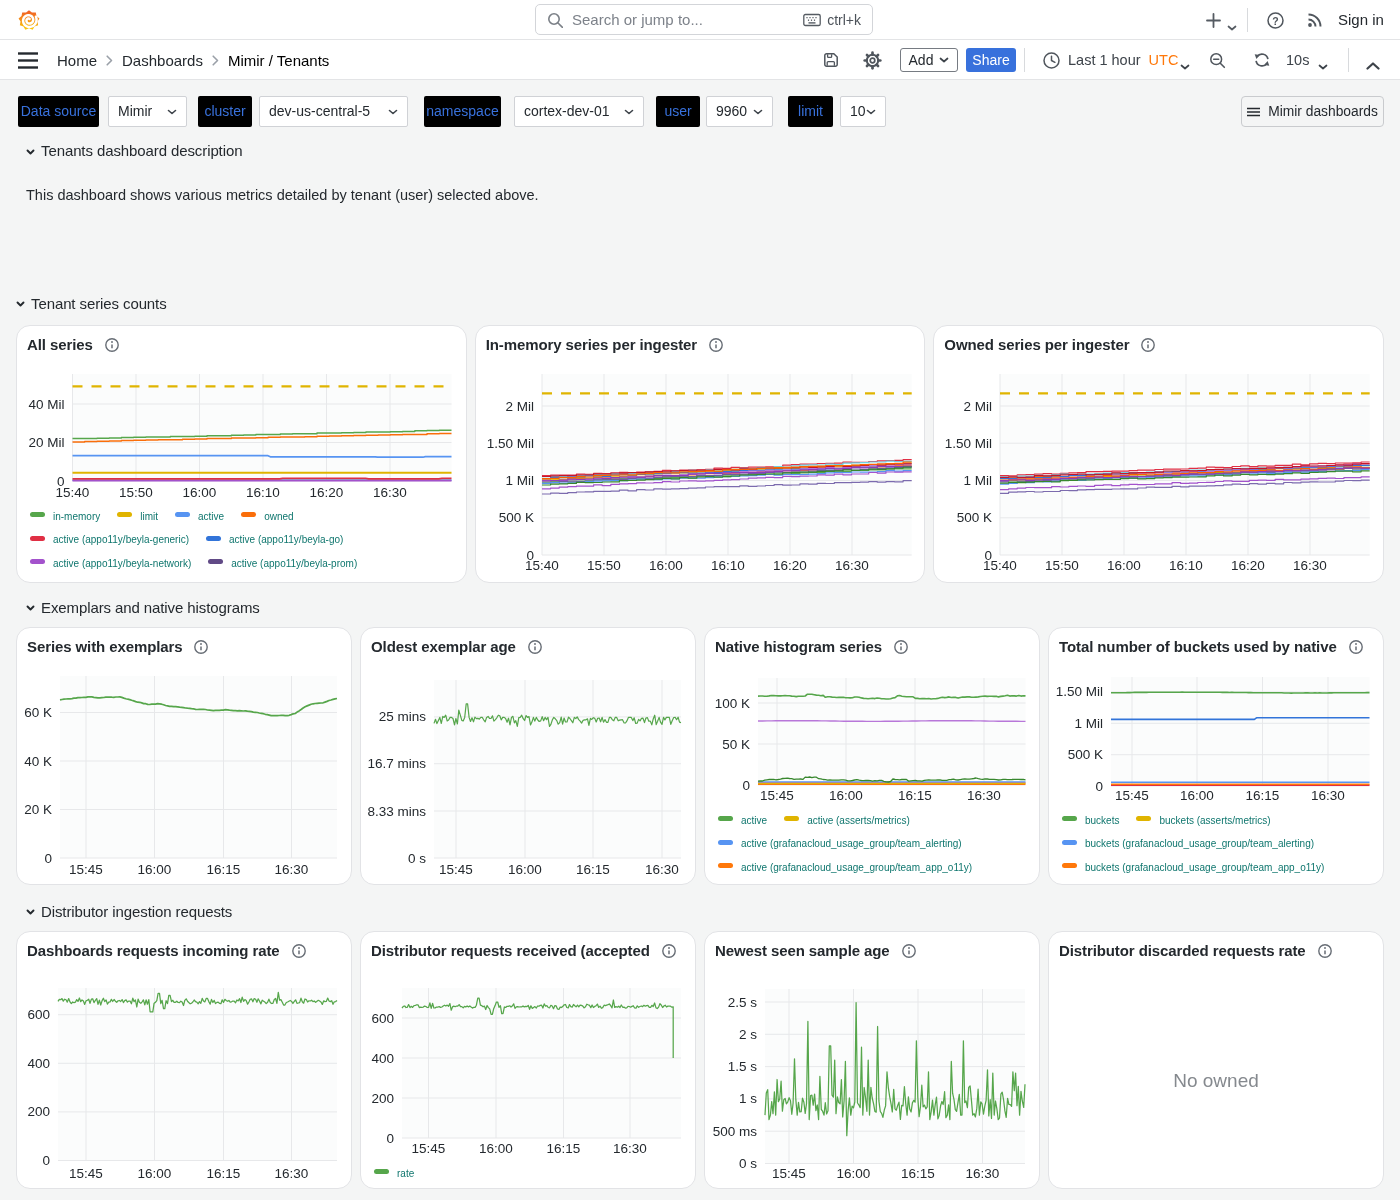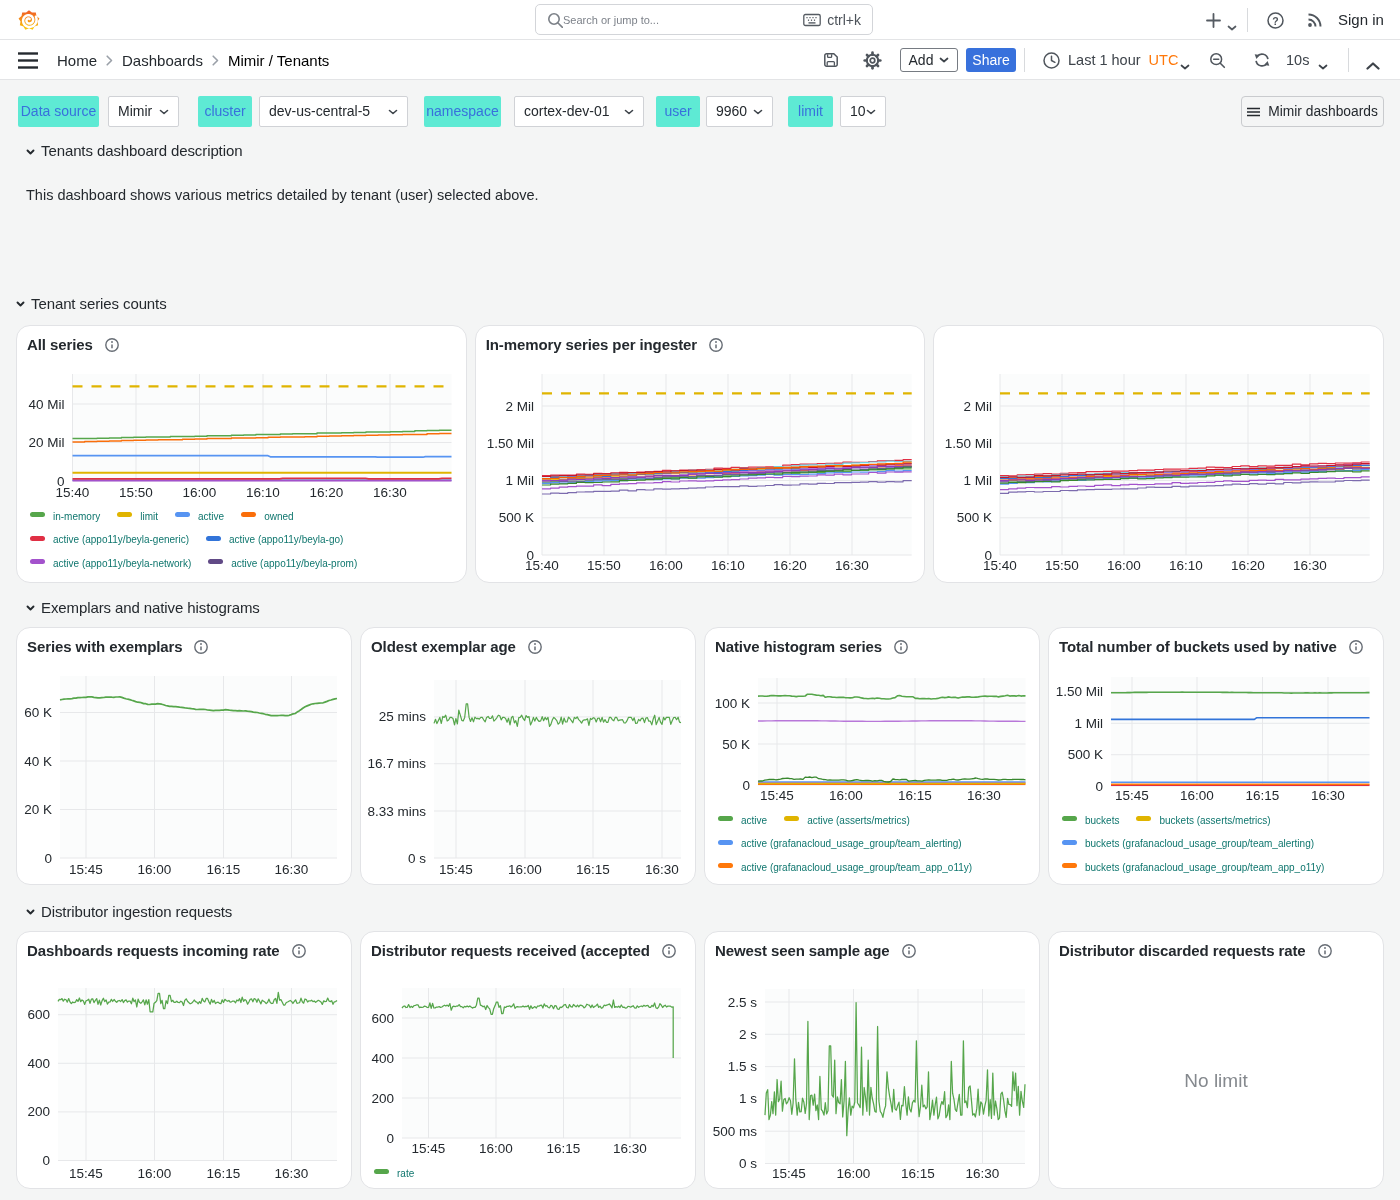--- a/index.html
+++ b/index.html
@@ -1,41 +1,41 @@
 <!DOCTYPE html>
 <html><head><meta charset="utf-8"><style>
 *{margin:0;padding:0;box-sizing:border-box}
 html,body{width:1400px;height:1200px}
 body{background:#f4f5f5;font-family:"Liberation Sans",sans-serif;color:#24292e;position:relative;overflow:hidden}
 .abs{position:absolute}
 .bar{position:absolute;left:0;width:1400px;background:#fff;border-bottom:1px solid #e3e4e6}
 .panel{position:absolute;background:#fff;border:1px solid #e2e3e6;border-radius:14px;overflow:hidden}
 .ptitle{position:absolute;left:10px;top:10px;right:6px;font-size:15px;font-weight:bold;letter-spacing:-0.1px;color:#24292e;display:flex;align-items:center;white-space:nowrap;overflow:hidden}
 .sect{font-size:15px;font-weight:normal;letter-spacing:-0.1px;color:#24292e;white-space:nowrap}
-.pill{top:0;height:31px;background:#5eead4;border-radius:2px;color:#3871dc;font-size:14px;line-height:31px;text-align:center}
+.pill{top:0;height:31px;background:#000000;border-radius:2px;color:#3871dc;font-size:14px;line-height:31px;text-align:center}
 .sel{top:0;height:31px;background:#fff;border:1px solid #d0d2d6;border-radius:2px;color:#24292e;font-size:14px;line-height:29px;display:flex;align-items:center;justify-content:space-between;padding:0 9px}
 .lgd{font-size:10px;color:#0f766e;white-space:nowrap}
 </style></head><body>
 <div class="bar" style="top:0;height:40px"></div>
 <div class="abs" style="left:18px;top:8px"><svg width="22" height="24" viewBox="0 0 22 24" style="">
       <defs>
         <linearGradient id="glg" x1="0" y1="0" x2="0" y2="1">
           <stop offset="0" stop-color="#F05A28"></stop>
           <stop offset="1" stop-color="#FBCA0A"></stop>
         </linearGradient>
       </defs>
       <polygon points="11.00,2.13 13.94,4.52 17.81,4.49 18.45,8.11 21.44,10.45 19.47,13.62 20.18,17.23 16.53,18.46 14.63,21.66 11.00,20.37 7.37,21.66 5.47,18.46 1.82,17.24 2.53,13.62 0.56,10.45 3.55,8.12 4.19,4.49 8.06,4.52" fill="url(#glg)"></polygon>
       <path d="M17.95 8.66 L18.41 10.13 L18.57 11.64 L18.42 13.14 L17.99 14.55 L17.29 15.83 L16.37 16.94 L15.26 17.82 L14.02 18.45 L12.70 18.83 L11.35 18.92 L10.03 18.76 L8.79 18.34 L7.68 17.69 L6.73 16.84 L5.98 15.84 L5.46 14.74 L5.17 13.57 L5.12 12.38 L5.31 11.24 L5.71 10.17 L6.30 9.22 L7.06 8.42 L7.95 7.81 L8.92 7.39 L9.93 7.18 L10.95 7.17 L11.92 7.37 L12.82 7.74 L13.61 8.28 L14.25 8.95 L14.74 9.71 L15.06 10.54 L15.21 11.40 L15.18 12.24 L14.98 13.05 L14.64 13.77 L14.17 14.40 L13.59 14.91 L12.95 15.28 L12.27 15.50 L11.57 15.58 L10.90 15.52 L10.27 15.33 L9.71 15.03 L9.23 14.63 L8.87 14.16 L8.61 13.65 L8.48 13.11 L8.45 12.58 L8.53 12.07 L8.71 11.61 L8.97 11.22 L9.29 10.90 L9.65 10.67 L10.03 10.52 L10.42 10.47 L10.78 10.49 L11.12 10.59 L11.41 10.75 L11.64 10.95" fill="none" stroke="#fff" stroke-width="2.5" stroke-linecap="round"></path>
     </svg></div>
 <div class="abs" style="left:535px;top:4px;width:338px;height:31px;border:1px solid #d3d5d9;border-radius:5px;background:#fff;display:flex;align-items:center;padding:0 11px">
     <svg width="16" height="16" viewBox="0 0 16 16" style="">
       <circle cx="7" cy="7" r="5.2" fill="none" stroke="#7b8087" stroke-width="1.6"></circle>
       <line x1="11" y1="11" x2="15.5" y2="15.5" stroke="#7b8087" stroke-width="1.6" stroke-linecap="round"></line>
     </svg>
-    <span style="color:#7d828a;font-size:11px;flex:1">Search or jump to...</span>
+    <span style="color:#7d828a;font-size:15px;margin-left:9px;flex:1">Search or jump to...</span>
     <svg width="18" height="16" viewBox="0 0 18 16" style="">
       <rect x="0.8" y="2.5" width="16.4" height="11" rx="1.6" fill="none" stroke="#555b62" stroke-width="1.3"></rect>
       <line x1="3.4" y1="5.6" x2="4.6" y2="5.6" stroke="#555b62" stroke-width="1.4"></line>
       <line x1="6.4" y1="5.6" x2="7.6000000000000005" y2="5.6" stroke="#555b62" stroke-width="1.4"></line>
       <line x1="9.4" y1="5.6" x2="10.6" y2="5.6" stroke="#555b62" stroke-width="1.4"></line>
       <line x1="12.4" y1="5.6" x2="13.6" y2="5.6" stroke="#555b62" stroke-width="1.4"></line>
       <line x1="4.9" y1="8.2" x2="6.1000000000000005" y2="8.2" stroke="#555b62" stroke-width="1.4"></line>
       <line x1="7.9" y1="8.2" x2="9.1" y2="8.2" stroke="#555b62" stroke-width="1.4"></line>
       <line x1="10.9" y1="8.2" x2="12.1" y2="8.2" stroke="#555b62" stroke-width="1.4"></line>
       <line x1="5.5" y1="10.9" x2="12.5" y2="10.9" stroke="#555b62" stroke-width="1.4"></line>
@@ -127,21 +127,21 @@
 <div class="abs" style="left:1286px;top:52px;font-size:14.5px;color:#3d434a">10s</div>
 <div class="abs" style="left:1318px;top:55.5px"><svg width="10" height="6" viewBox="0 0 10 6" style="">
       <polyline points="1.5,1.5 5.0,4.5 8.5,1.5" fill="none" stroke="#3d434a" stroke-width="1.7" stroke-linecap="round" stroke-linejoin="round"></polyline>
     </svg></div>
 <div class="abs" style="left:1348px;top:48px;width:1px;height:24px;background:#d8dadd"></div>
 <div class="abs" style="left:1366px;top:56px"><svg width="14" height="8" viewBox="0 0 14 8" style="">
       <polyline points="1.5,6.5 7.0,1.5 12.5,6.5" fill="none" stroke="#3d434a" stroke-width="2.2" stroke-linecap="round" stroke-linejoin="round"></polyline>
     </svg></div>
 <div class="abs" style="left:0;top:96px;width:1400px;height:31px">
     <div class="abs pill" style="left:18px;width:81px">Data source</div>
-    <div class="abs sel" style="left:108px;width:71px">
+    <div class="abs sel" style="left:108px;width:79px">
       <span>Mimir</span>
       <svg width="10" height="6" viewBox="0 0 10 6" style="">
         <polyline points="1.5,1.5 5.0,4.5 8.5,1.5" fill="none" stroke="#3d434a" stroke-width="1.6" stroke-linecap="round" stroke-linejoin="round"></polyline>
       </svg>
     </div>
     <div class="abs pill" style="left:198px;width:54px">cluster</div>
     <div class="abs sel" style="left:259px;width:149px">
       <span>dev-us-central-5</span>
       <svg width="10" height="6" viewBox="0 0 10 6" style="">
         <polyline points="1.5,1.5 5.0,4.5 8.5,1.5" fill="none" stroke="#3d434a" stroke-width="1.6" stroke-linecap="round" stroke-linejoin="round"></polyline>
@@ -278,20 +278,30 @@
       <polyline points="66.0,150.5 74.6,150.5 74.6,149.8 83.2,149.8 83.2,149.6 91.8,149.6 91.8,149.7 100.4,149.7 100.4,149.0 109.0,149.0 109.0,149.0 117.6,149.0 117.6,148.0 126.2,148.0 126.2,148.0 134.8,148.0 134.8,147.0 143.4,147.0 143.4,147.1 152.0,147.1 152.0,146.6 160.6,146.6 160.6,146.7 169.2,146.7 169.2,146.1 177.8,146.1 177.8,145.5 186.4,145.5 186.4,145.8 195.0,145.8 195.0,144.9 203.6,144.9 203.6,144.5 212.2,144.5 212.2,144.9 220.8,144.9 220.8,144.2 229.4,144.2 229.4,144.6 238.0,144.6 238.0,143.3 246.6,143.3 246.6,143.3 255.1,143.3 255.1,143.9 263.7,143.9 263.7,142.8 272.3,142.8 272.3,143.1 280.9,143.1 280.9,142.1 289.5,142.1 289.5,142.1 298.1,142.1 298.1,141.9 306.7,141.9 306.7,141.9 315.3,141.9 315.3,141.7 323.9,141.7 323.9,140.9 332.5,140.9 332.5,141.4 341.1,141.4 341.1,140.8 349.7,140.8 349.7,140.3 358.3,140.3 358.3,139.6 366.9,139.6 366.9,140.3 375.5,140.3 375.5,140.0 384.1,140.0 384.1,139.5 392.7,139.5 392.7,138.5 401.3,138.5 401.3,139.2 409.9,139.2 409.9,138.2 418.5,138.2 418.5,137.8 427.1,137.8 427.1,137.9 435.7,137.9" fill="none" stroke="#C4162A" stroke-width="1.2" stroke-linejoin="round"></polyline>
       <polyline points="66.0,157.3 74.6,157.3 74.6,156.6 83.2,156.6 83.2,157.1 91.8,157.1 91.8,156.8 100.4,156.8 100.4,156.4 109.0,156.4 109.0,155.6 117.6,155.6 117.6,155.2 126.2,155.2 126.2,154.8 134.8,154.8 134.8,154.5 143.4,154.5 143.4,154.6 152.0,154.6 152.0,154.2 160.6,154.2 160.6,153.2 169.2,153.2 169.2,153.3 177.8,153.3 177.8,153.6 186.4,153.6 186.4,153.0 195.0,153.0 195.0,152.8 203.6,152.8 203.6,152.2 212.2,152.2 212.2,152.1 220.8,152.1 220.8,152.1 229.4,152.1 229.4,151.6 238.0,151.6 238.0,150.9 246.6,150.9 246.6,150.6 255.1,150.6 255.1,150.4 263.7,150.4 263.7,150.0 272.3,150.0 272.3,149.6 280.9,149.6 280.9,149.1 289.5,149.1 289.5,148.5 298.1,148.5 298.1,149.2 306.7,149.2 306.7,148.5 315.3,148.5 315.3,148.6 323.9,148.6 323.9,148.5 332.5,148.5 332.5,148.1 341.1,148.1 341.1,147.6 349.7,147.6 349.7,146.9 358.3,146.9 358.3,146.3 366.9,146.3 366.9,146.7 375.5,146.7 375.5,146.0 384.1,146.0 384.1,146.1 392.7,146.1 392.7,146.0 401.3,146.0 401.3,145.7 409.9,145.7 409.9,144.7 418.5,144.7 418.5,145.2 427.1,145.2 427.1,144.5 435.7,144.5" fill="none" stroke="#5794F2" stroke-width="1.2" stroke-linejoin="round"></polyline>
       <polyline points="66.0,152.7 74.6,152.7 74.6,152.3 83.2,152.3 83.2,151.6 91.8,151.6 91.8,151.6 100.4,151.6 100.4,150.7 109.0,150.7 109.0,151.0 117.6,151.0 117.6,149.7 126.2,149.7 126.2,149.3 134.8,149.3 134.8,149.2 143.4,149.2 143.4,148.8 152.0,148.8 152.0,148.9 160.6,148.9 160.6,147.8 169.2,147.8 169.2,147.3 177.8,147.3 177.8,146.7 186.4,146.7 186.4,147.0 195.0,147.0 195.0,146.8 203.6,146.8 203.6,145.8 212.2,145.8 212.2,145.7 220.8,145.7 220.8,145.4 229.4,145.4 229.4,144.9 238.0,144.9 238.0,145.1 246.6,145.1 246.6,143.9 255.1,143.9 255.1,143.4 263.7,143.4 263.7,143.5 272.3,143.5 272.3,143.0 280.9,143.0 280.9,142.5 289.5,142.5 289.5,142.0 298.1,142.0 298.1,141.5 306.7,141.5 306.7,141.4 315.3,141.4 315.3,141.1 323.9,141.1 323.9,140.7 332.5,140.7 332.5,140.4 341.1,140.4 341.1,140.1 349.7,140.1 349.7,139.5 358.3,139.5 358.3,139.6 366.9,139.6 366.9,139.5 375.5,139.5 375.5,139.0 384.1,139.0 384.1,138.6 392.7,138.6 392.7,138.3 401.3,138.3 401.3,137.9 409.9,137.9 409.9,137.6 418.5,137.6 418.5,137.3 427.1,137.3 427.1,136.1 435.7,136.1" fill="none" stroke="#FA6400" stroke-width="1.2" stroke-linejoin="round"></polyline>
       <polyline points="66.0,154.9 74.6,154.9 74.6,154.5 83.2,154.5 83.2,154.1 91.8,154.1 91.8,153.1 100.4,153.1 100.4,153.4 109.0,153.4 109.0,153.0 117.6,153.0 117.6,152.0 126.2,152.0 126.2,152.5 134.8,152.5 134.8,151.6 143.4,151.6 143.4,151.0 152.0,151.0 152.0,151.2 160.6,151.2 160.6,151.2 169.2,151.2 169.2,150.8 177.8,150.8 177.8,149.6 186.4,149.6 186.4,149.7 195.0,149.7 195.0,149.7 203.6,149.7 203.6,149.5 212.2,149.5 212.2,148.1 220.8,148.1 220.8,147.9 229.4,147.9 229.4,147.3 238.0,147.3 238.0,147.4 246.6,147.4 246.6,146.8 255.1,146.8 255.1,146.7 263.7,146.7 263.7,146.6 272.3,146.6 272.3,146.6 280.9,146.6 280.9,146.3 289.5,146.3 289.5,145.9 298.1,145.9 298.1,145.3 306.7,145.3 306.7,144.8 315.3,144.8 315.3,144.6 323.9,144.6 323.9,143.9 332.5,143.9 332.5,143.6 341.1,143.6 341.1,143.0 349.7,143.0 349.7,142.3 358.3,142.3 358.3,143.0 366.9,143.0 366.9,142.4 375.5,142.4 375.5,141.4 384.1,141.4 384.1,141.9 392.7,141.9 392.7,141.7 401.3,141.7 401.3,140.4 409.9,140.4 409.9,140.6 418.5,140.6 418.5,140.6 427.1,140.6 427.1,140.2 435.7,140.2" fill="none" stroke="#8F3BB8" stroke-width="1.2" stroke-linejoin="round"></polyline>
       <polyline points="66.0,159.0 74.6,159.0 74.6,158.1 83.2,158.1 83.2,157.8 91.8,157.8 91.8,157.4 100.4,157.4 100.4,156.4 109.0,156.4 109.0,156.6 117.6,156.6 117.6,156.5 126.2,156.5 126.2,156.0 134.8,156.0 134.8,155.9 143.4,155.9 143.4,154.6 152.0,154.6 152.0,154.5 160.6,154.5 160.6,154.2 169.2,154.2 169.2,153.7 177.8,153.7 177.8,153.1 186.4,153.1 186.4,152.4 195.0,152.4 195.0,152.8 203.6,152.8 203.6,151.7 212.2,151.7 212.2,152.2 220.8,152.2 220.8,150.9 229.4,150.9 229.4,150.7 238.0,150.7 238.0,151.1 246.6,151.1 246.6,150.6 255.1,150.6 255.1,150.0 263.7,150.0 263.7,149.0 272.3,149.0 272.3,148.9 280.9,148.9 280.9,148.5 289.5,148.5 289.5,148.0 298.1,148.0 298.1,148.2 306.7,148.2 306.7,146.9 315.3,146.9 315.3,146.4 323.9,146.4 323.9,146.1 332.5,146.1 332.5,146.1 341.1,146.1 341.1,145.3 349.7,145.3 349.7,145.2 358.3,145.2 358.3,144.9 366.9,144.9 366.9,143.9 375.5,143.9 375.5,144.3 384.1,144.3 384.1,144.0 392.7,144.0 392.7,143.2 401.3,143.2 401.3,143.3 409.9,143.3 409.9,142.9 418.5,142.9 418.5,142.1 427.1,142.1 427.1,141.1 435.7,141.1" fill="none" stroke="#37872D" stroke-width="1.2" stroke-linejoin="round"></polyline>
       <polyline points="66.0,162.8 74.6,162.8 74.6,162.1 83.2,162.1 83.2,161.1 91.8,161.1 91.8,160.6 100.4,160.6 100.4,160.2 109.0,160.2 109.0,160.2 117.6,160.2 117.6,158.9 126.2,158.9 126.2,159.7 134.8,159.7 134.8,158.4 143.4,158.4 143.4,157.9 152.0,157.9 152.0,157.6 160.6,157.6 160.6,156.9 169.2,156.9 169.2,157.0 177.8,157.0 177.8,156.6 186.4,156.6 186.4,155.7 195.0,155.7 195.0,156.0 203.6,156.0 203.6,155.0 212.2,155.0 212.2,154.8 220.8,154.8 220.8,155.1 229.4,155.1 229.4,154.8 238.0,154.8 238.0,154.4 246.6,154.4 246.6,153.8 255.1,153.8 255.1,153.6 263.7,153.6 263.7,153.0 272.3,153.0 272.3,152.2 280.9,152.2 280.9,151.9 289.5,151.9 289.5,151.3 298.1,151.3 298.1,151.6 306.7,151.6 306.7,150.4 315.3,150.4 315.3,150.6 323.9,150.6 323.9,150.1 332.5,150.1 332.5,150.0 341.1,150.0 341.1,148.8 349.7,148.8 349.7,149.1 358.3,149.1 358.3,148.2 366.9,148.2 366.9,148.8 375.5,148.8 375.5,148.0 384.1,148.0 384.1,148.0 392.7,148.0 392.7,146.5 401.3,146.5 401.3,147.2 409.9,147.2 409.9,146.0 418.5,146.0 418.5,146.1 427.1,146.1 427.1,145.9 435.7,145.9" fill="none" stroke="#A352CC" stroke-width="1.2" stroke-linejoin="round"></polyline>
       <polyline points="66.0,168.0 74.6,168.0 74.6,167.2 83.2,167.2 83.2,167.3 91.8,167.3 91.8,166.7 100.4,166.7 100.4,166.0 109.0,166.0 109.0,165.9 117.6,165.9 117.6,165.4 126.2,165.4 126.2,165.4 134.8,165.4 134.8,165.1 143.4,165.1 143.4,164.1 152.0,164.1 152.0,164.8 160.6,164.8 160.6,163.7 169.2,163.7 169.2,164.0 177.8,164.0 177.8,162.9 186.4,162.9 186.4,163.1 195.0,163.1 195.0,162.8 203.6,162.8 203.6,162.7 212.2,162.7 212.2,162.2 220.8,162.2 220.8,161.9 229.4,161.9 229.4,161.0 238.0,161.0 238.0,160.6 246.6,160.6 246.6,160.6 255.1,160.6 255.1,160.6 263.7,160.6 263.7,159.8 272.3,159.8 272.3,160.4 280.9,160.4 280.9,160.0 289.5,160.0 289.5,159.5 298.1,159.5 298.1,158.6 306.7,158.6 306.7,159.2 315.3,159.2 315.3,159.0 323.9,159.0 323.9,157.8 332.5,157.8 332.5,158.2 341.1,158.2 341.1,157.4 349.7,157.4 349.7,157.5 358.3,157.5 358.3,156.7 366.9,156.7 366.9,156.7 375.5,156.7 375.5,156.3 384.1,156.3 384.1,156.1 392.7,156.1 392.7,155.6 401.3,155.6 401.3,156.2 409.9,156.2 409.9,155.6 418.5,155.6 418.5,155.8 427.1,155.8 427.1,154.6 435.7,154.6" fill="none" stroke="#7C6BAE" stroke-width="1.2" stroke-linejoin="round"></polyline>
     </svg>
   </div>
 <div class="panel" style="left:933.33px;top:325px;width:450.67px;height:258px">
+    <div class="ptitle">
+      <span class="ttxt">Owned series per ingester</span>
+      <span style="margin-left:12px;display:inline-flex">
+        <svg width="14" height="14" viewBox="0 0 14 14" style="flex:none">
+          <circle cx="7.0" cy="7.0" r="6.2" fill="none" stroke="#676d75" stroke-width="1.4"></circle>
+          <line x1="7.0" y1="6.4" x2="7.0" y2="10.2" stroke="#676d75" stroke-width="1.5"></line>
+          <circle cx="7.0" cy="4.0" r="0.95" fill="#676d75"></circle>
+        </svg>
+      </span>
+    </div>
     <svg class="abs" style="left:0;top:0" width="449" height="256">
       <rect x="66" y="48" width="369.7" height="181" fill="#fbfcfc"></rect>
       <line x1="66" y1="80.0" x2="435.7" y2="80.0" stroke="#e7e8ea" stroke-width="1"></line>
       <line x1="66" y1="117.2" x2="435.7" y2="117.2" stroke="#e7e8ea" stroke-width="1"></line>
       <line x1="66" y1="154.5" x2="435.7" y2="154.5" stroke="#e7e8ea" stroke-width="1"></line>
       <line x1="66" y1="191.8" x2="435.7" y2="191.8" stroke="#e7e8ea" stroke-width="1"></line>
       <line x1="66" y1="229.0" x2="435.7" y2="229.0" stroke="#e7e8ea" stroke-width="1"></line>
       <line x1="66.0" y1="48" x2="66.0" y2="229" stroke="#e7e8ea" stroke-width="1"></line>
       <line x1="128.0" y1="48" x2="128.0" y2="229" stroke="#e7e8ea" stroke-width="1"></line>
       <line x1="190.0" y1="48" x2="190.0" y2="229" stroke="#e7e8ea" stroke-width="1"></line>
@@ -584,13 +594,13 @@
     <div class="ptitle">
       <span class="ttxt">Distributor discarded requests rate</span>
       <span style="margin-left:12px;display:inline-flex">
         <svg width="14" height="14" viewBox="0 0 14 14" style="flex:none">
           <circle cx="7.0" cy="7.0" r="6.2" fill="none" stroke="#676d75" stroke-width="1.4"></circle>
           <line x1="7.0" y1="6.4" x2="7.0" y2="10.2" stroke="#676d75" stroke-width="1.5"></line>
           <circle cx="7.0" cy="4.0" r="0.95" fill="#676d75"></circle>
         </svg>
       </span>
     </div>
-    <div class="abs" style="left:0;top:138px;width:100%;text-align:center;font-size:19px;color:#85898e">No limit</div>
+    <div class="abs" style="left:0;top:138px;width:100%;text-align:center;font-size:19px;color:#85898e">No owned</div>
   </div>
 </body></html>

